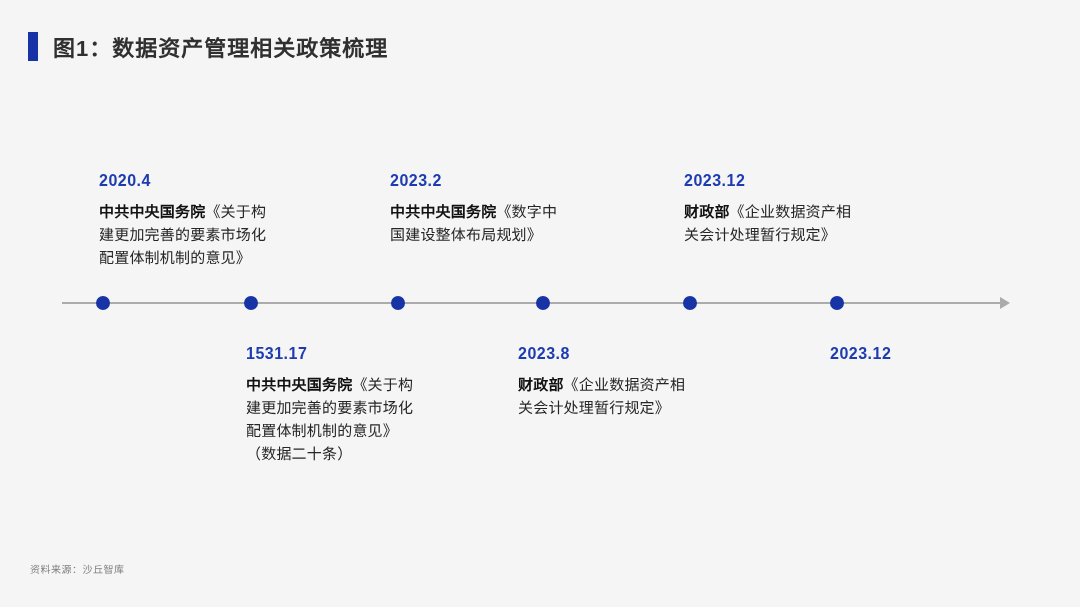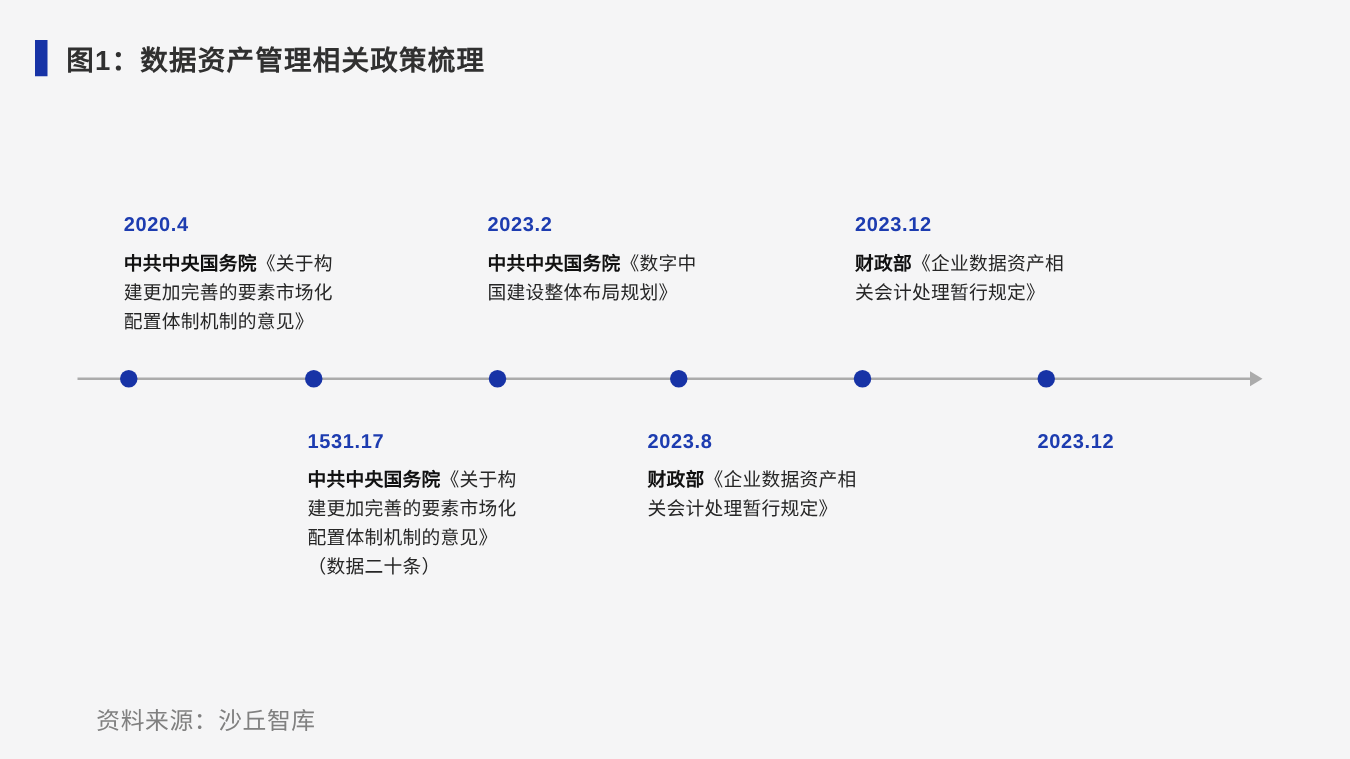--- a/index.html
+++ b/index.html
@@ -59,21 +59,21 @@
   .e-above-1{left:99px; top:172px;}
   .e-above-2{left:390px;top:172px;}
   .e-above-3{left:684px;top:172px;}
   .e-below-1{left:246px;top:345px;}
   .e-below-2{left:518px;top:345px;}
   .e-below-3{left:830px;top:345px;width:182px;}
 
   
   .source{
     position:absolute;left:30px;top:561px;
-    font-size:19px;color:var(--source-gray);letter-spacing:.5px;margin-left:47px;
+    font-size:10px;color:var(--source-gray);letter-spacing:.5px;
   }
 </style>
 </head>
 <body>
 
 <div class="stage">
 
   <div class="title-wrap">
     <span class="title-bar"></span>
     <h1 class="title-text">图1：数据资产管理相关政策梳理</h1>

